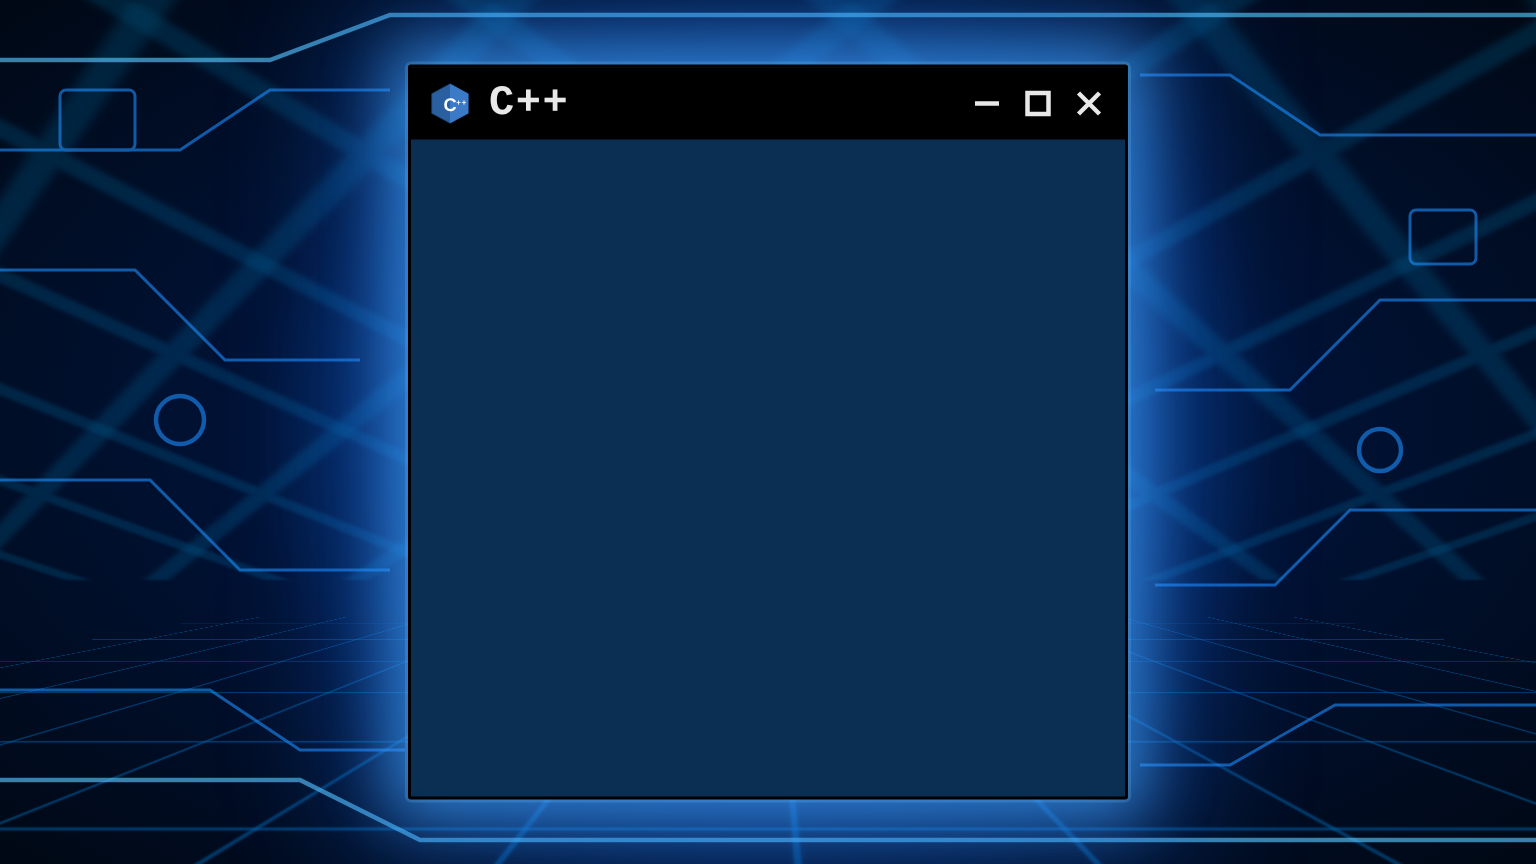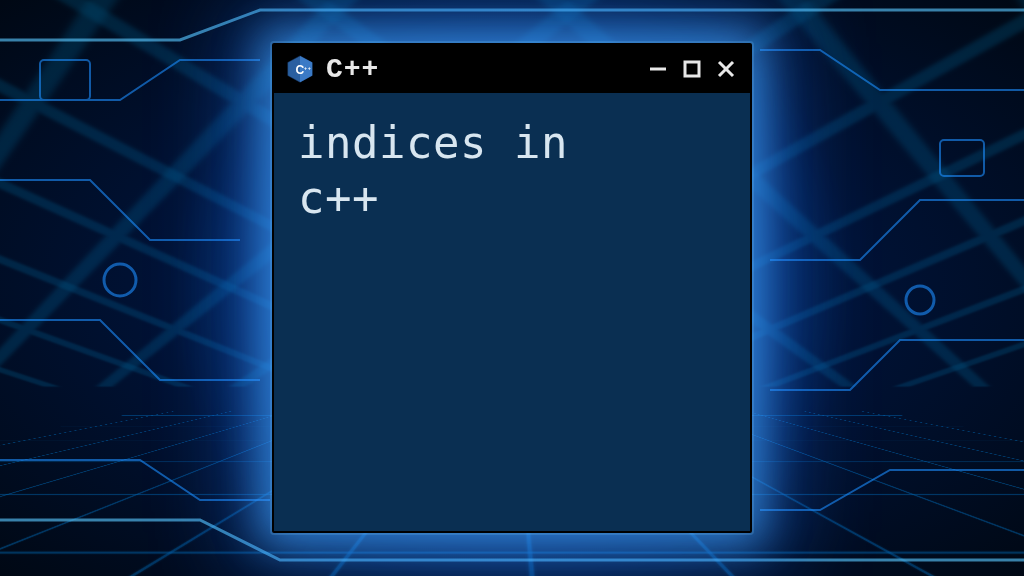--- a/index.html
+++ b/index.html
@@ -181,15 +181,13 @@
         </svg>
       </div>
       <div class="ctrl-btn">
         <svg width="22" height="22" viewBox="0 0 22 22">
           <line x1="4" y1="4" x2="18" y2="18" stroke="#e8e8e8" stroke-width="3"></line>
           <line x1="18" y1="4" x2="4" y2="18" stroke="#e8e8e8" stroke-width="3"></line>
         </svg>
       </div>
     </div>
   </div>
-  <div class="content">indices in
-c++</div>
 </div>
 
 </body></html>

